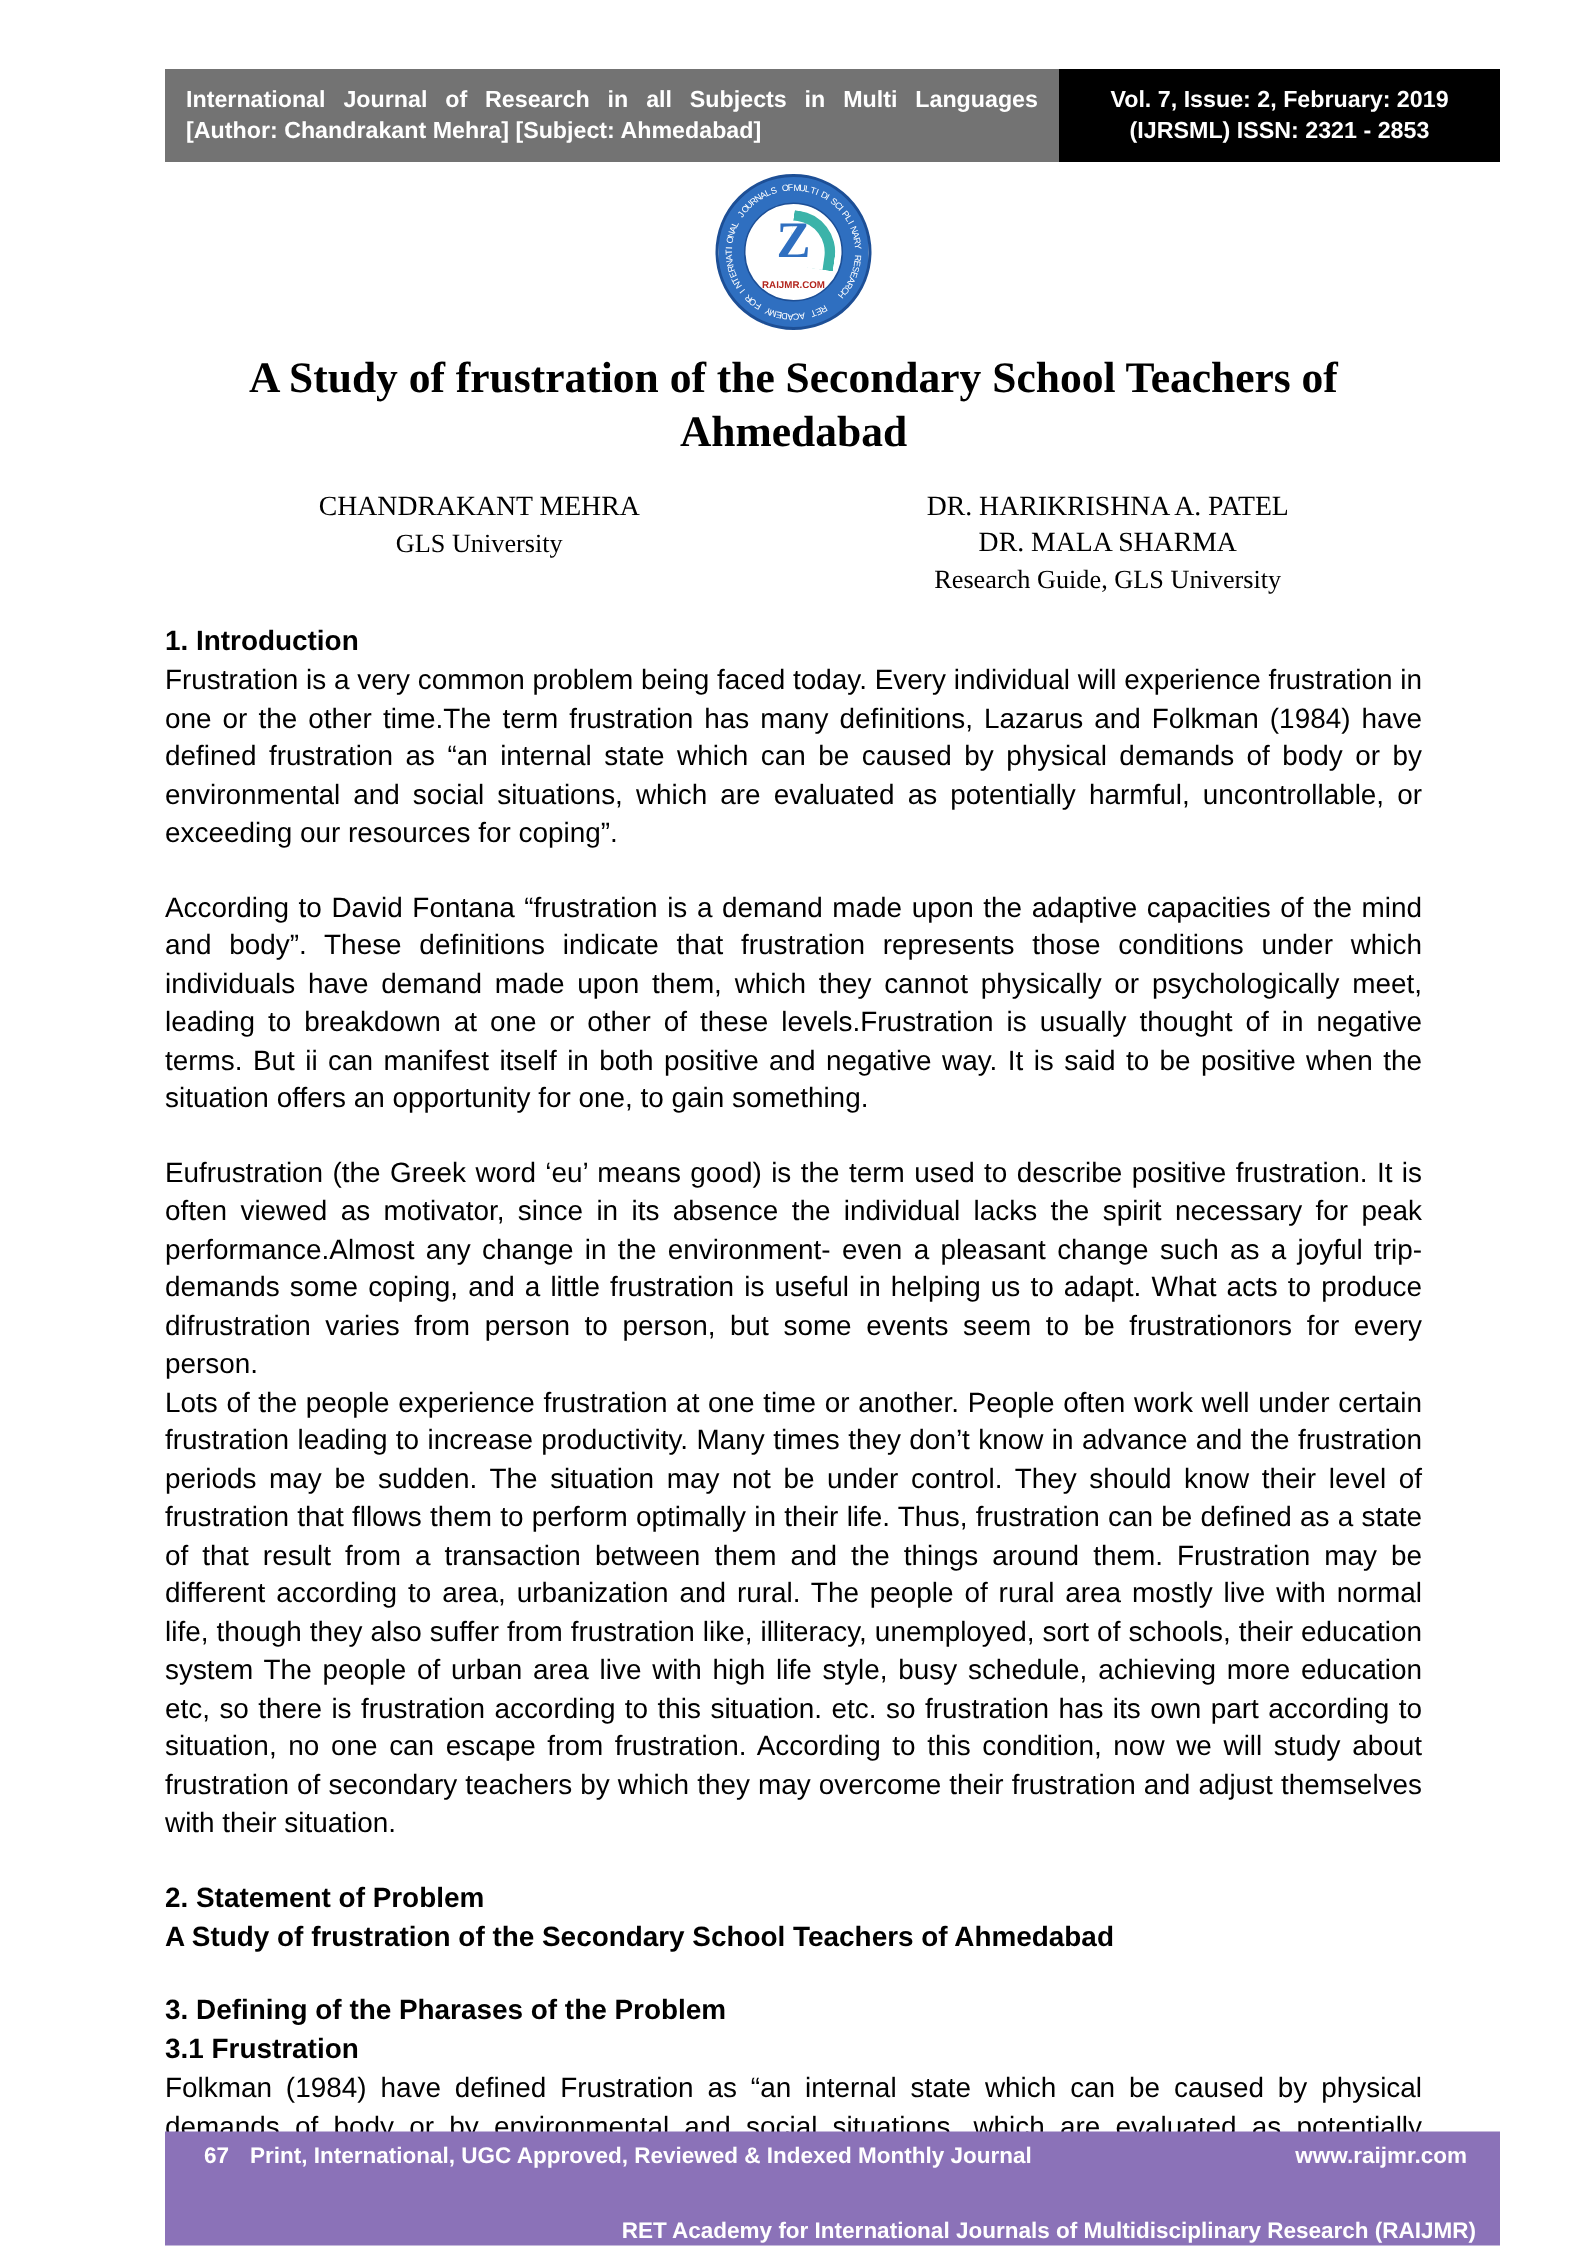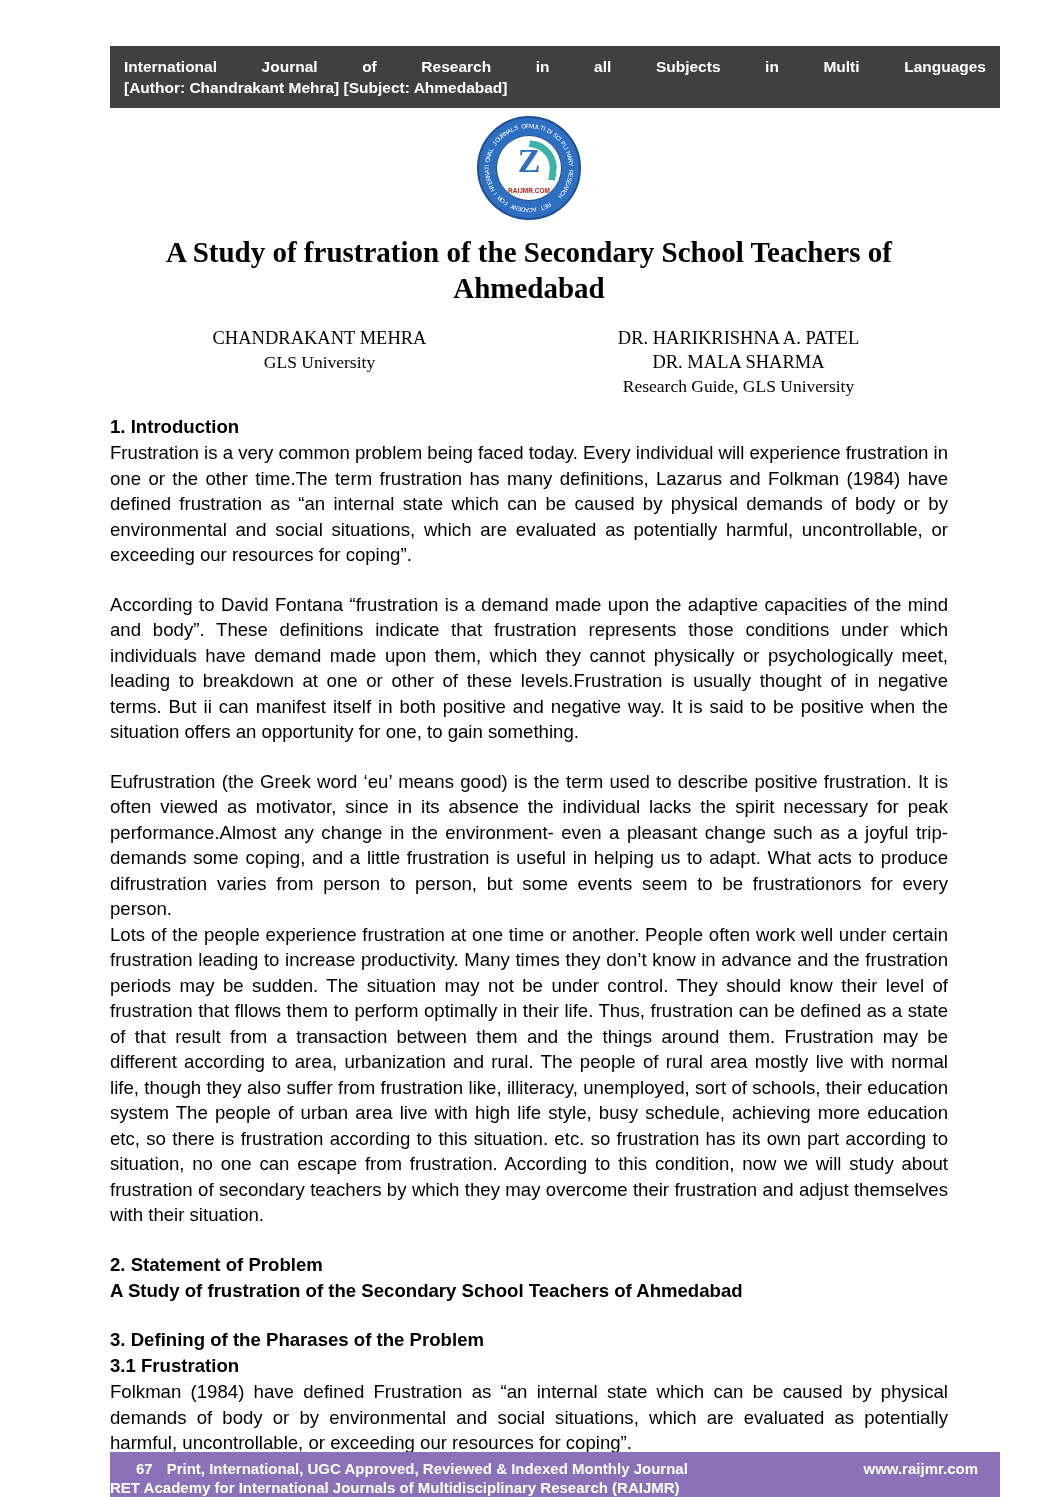--- a/index.html
+++ b/index.html
@@ -21,21 +21,21 @@
     box-sizing: border-box;
     padding: 0;
   }
 
   
   .header {
     display: flex;
     margin: 46px 58px 0 110px;
   }
   .header-left {
-    background: #404040;
+    background: #737373;
     color: #ffffff;
     flex: 1 1 auto;
     padding: 10px 14px 10px 14px;
     box-sizing: border-box;
   }
   .header-right {
     background: #000000;
     color: #ffffff;
     width: 294px;
     padding: 10px 12px 10px 12px;
@@ -209,33 +209,38 @@
   .footer-pageno {
     margin-right: 14px;
   }
   .footer-mid {
     flex: 1 1 auto;
   }
   .footer-url {
     margin-left: 14px;
   }
   .footer-row2 {
-    text-align: left;
-    padding: 2px 0 0 0;
+    text-align: right;
+    padding: 2px 16px 0 0;
+    margin-top: 31px;
   }
 </style>
 </head>
 <body>
 
 <div class="page">
 
   <div class="header">
     <div class="header-left">
       <div class="header-line l1">International Journal of Research in all Subjects in Multi Languages</div>
       <div class="header-line l2">[Author: Chandrakant Mehra] [Subject: Ahmedabad]</div>
+    </div>
+    <div class="header-right">
+      <div class="header-line">Vol. 7, Issue: 2, February: 2019</div>
+      <div class="header-line">(IJRSML)  ISSN: 2321 - 2853</div>
     </div>
   </div>
 
   <div class="logo-wrap">
     <div class="logo">
       <div class="ring-text">
           <span style="transform: rotate(-90deg) translate(45px) rotate(90deg);">M</span>
           <span style="transform: rotate(-84.8571deg) translate(45px) rotate(90deg);">U</span>
           <span style="transform: rotate(-79.7143deg) translate(45px) rotate(90deg);">L</span>
           <span style="transform: rotate(-74.5714deg) translate(45px) rotate(90deg);">T</span>

